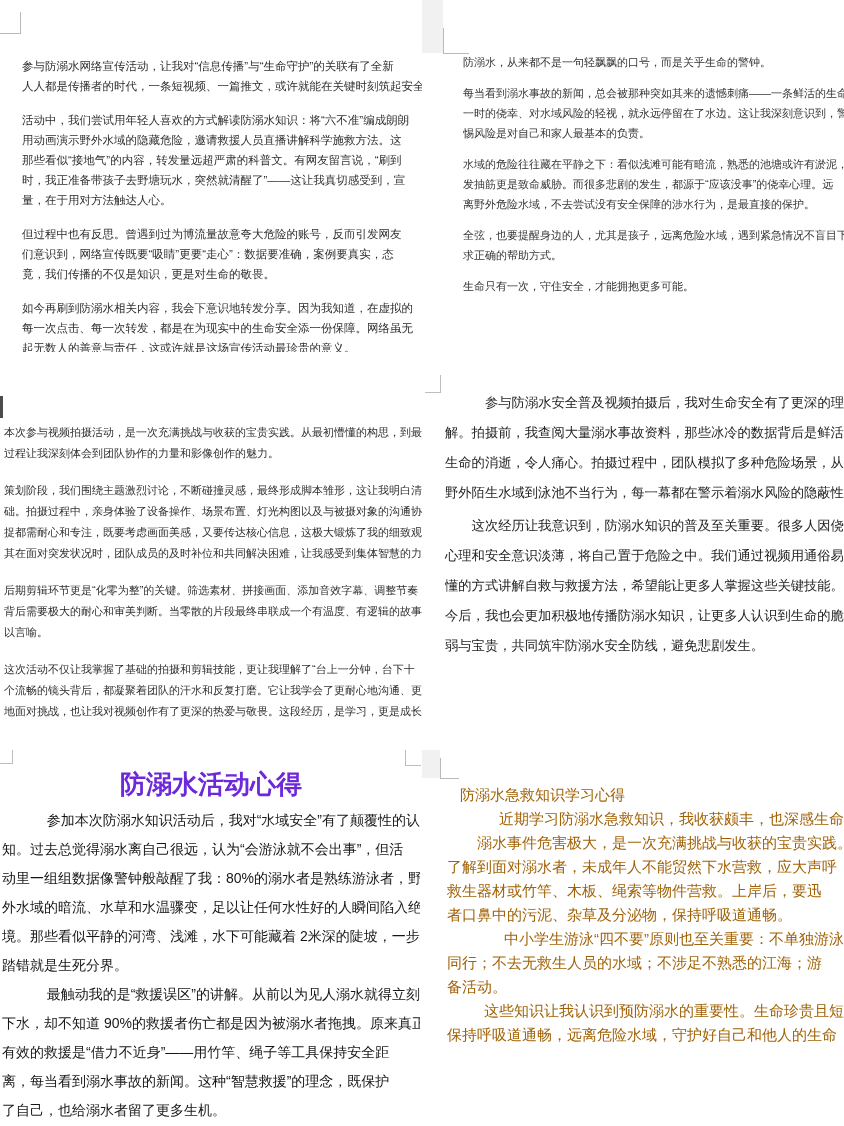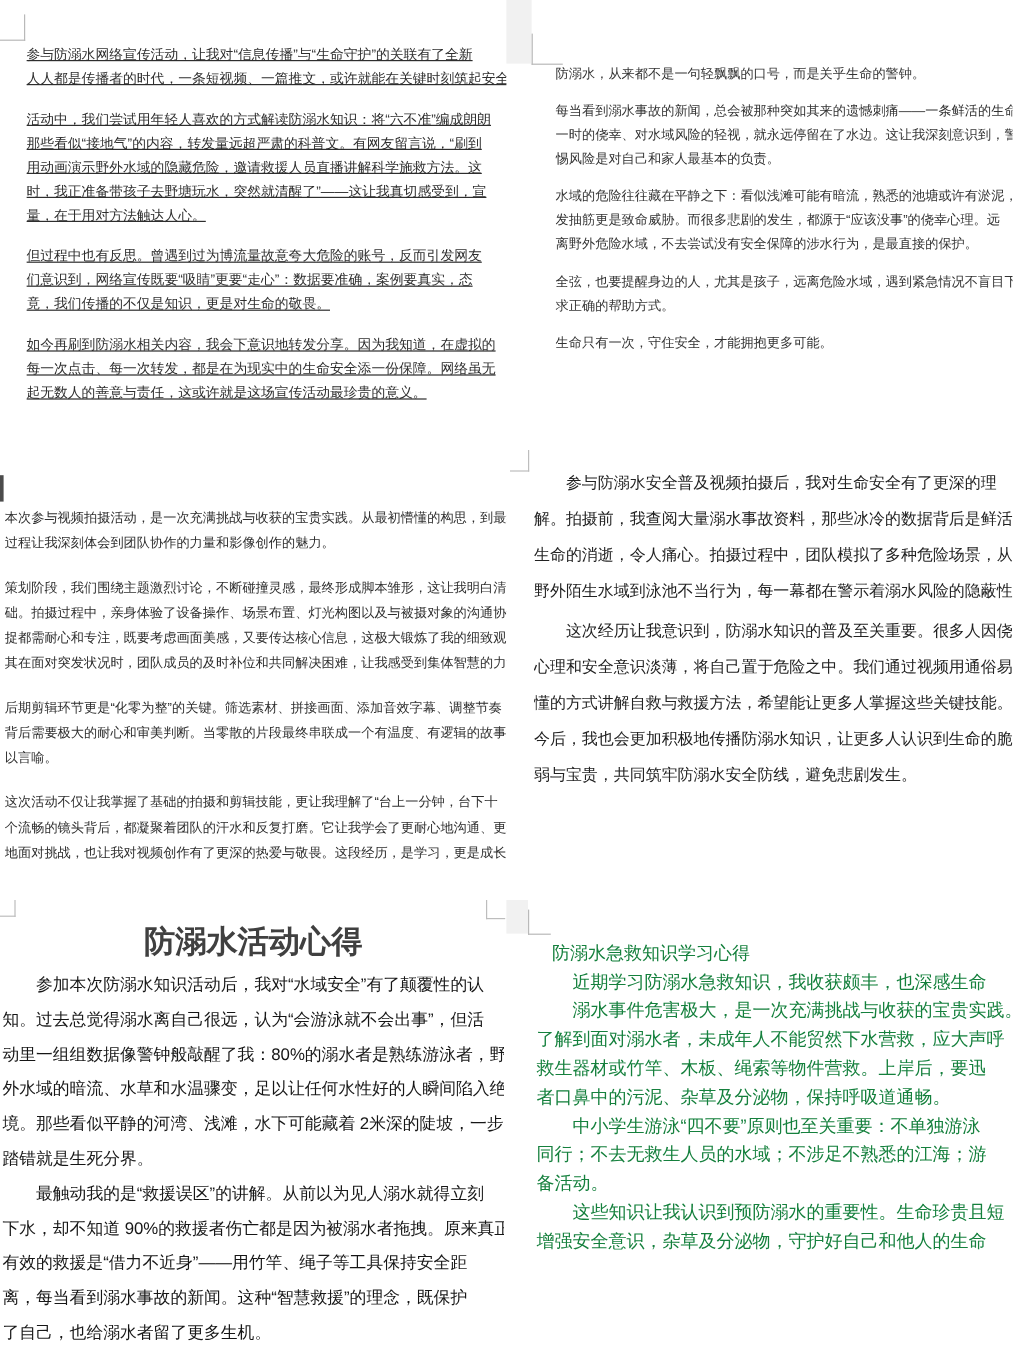--- a/index.html
+++ b/index.html
@@ -3,25 +3,25 @@
 <meta charset="utf-8">
 <style>
   html,body{margin:0;padding:0;background:#ffffff;}
   .stage{
     position:relative;width:844px;height:1126px;background:#ffffff;overflow:hidden;
     font-family:"Liberation Sans","DejaVu Sans",sans-serif;
   }
   .panel{position:absolute;overflow:hidden;box-sizing:border-box;}
   .line{white-space:nowrap;overflow:hidden;}
   .para{margin:0;}
-  .ind{text-indent:2em;}
-
-  
-  .p1{left:0;top:0;width:422px;height:352px;padding:36px 0 0 22px;
-      font-size:11.5px;line-height:20px;color:#2e2e2e;text-decoration:underline;}
+  .ind{text-indent:2em;text-align:right;}
+
+  
+  .p1{left:0;top:0;width:422px;height:352px;padding:56px 0 0 22px;
+      font-size:11.5px;line-height:20px;color:#2e2e2e;}
   .p1 .para{margin-bottom:14px;}
 
   
   .p2{left:422px;top:0;width:422px;height:352px;padding:52px 0 0 41px;
       font-size:11px;line-height:20px;color:#333333;}
   .p2 .para{margin-bottom:11px;}
 
   
   .p3{left:0;top:352px;width:422px;height:390px;padding:70px 0 0 4px;
       font-size:11px;line-height:21px;color:#2e2e2e;}
@@ -29,26 +29,26 @@
 
   
   .p4{left:422px;top:352px;width:422px;height:390px;padding:36px 0 0 23px;
       font-size:13.3px;line-height:30px;color:#222222;}
   .p4 .para{margin-bottom:3px;}
 
   
   .p5{left:0;top:742px;width:422px;height:384px;padding:24px 2px 0 2px;
       font-size:14px;line-height:29px;color:#161616;}
   .p5 .doc-title{font-size:26px;font-weight:bold;text-align:center;line-height:36px;
-      margin:0 0 4px 0;color:#404040;white-space:nowrap;}
+      margin:0 0 4px 0;color:#6d28d9;white-space:nowrap;}
   .p5 .para{margin-bottom:0;}
 
   
   .p6{left:422px;top:742px;width:422px;height:384px;padding:41px 0 0 25px;
-      font-size:15px;line-height:24px;color:#15803d;}
+      font-size:15px;line-height:24px;color:#a16207;}
   .p6 .section-heading{margin-left:13px;}
   .p6 .para{margin-bottom:0;}
 
   
   .mark{position:absolute;}
   .mark-p1{left:0;top:12px;width:20px;height:21px;border-right:1px solid #b9b9b9;border-bottom:1px solid #b9b9b9;}
   .mark-p2{left:443px;top:28px;width:25px;height:25px;border-left:1px solid #b9b9b9;border-bottom:1px solid #b9b9b9;background:#ffffff;}
   .mark-p4{left:425px;top:375px;width:15px;height:17px;border-right:1px solid #bdbdbd;border-bottom:1px solid #bdbdbd;}
   .mark-p5a{left:0;top:750px;width:12px;height:13px;border-right:1px solid #bdbdbd;border-bottom:1px solid #bdbdbd;}
   .mark-p5b{left:405px;top:750px;width:15px;height:15px;border-left:1px solid #bdbdbd;border-bottom:1px solid #bdbdbd;}
@@ -68,22 +68,22 @@
   <div class="tint tint-p6"></div>
   <div class="edge-sliver"></div>
 
   <div class="panel p1">
     <div class="para">
       <div class="line">参与防溺水网络宣传活动，让我对“信息传播”与“生命守护”的关联有了全新</div>
       <div class="line">人人都是传播者的时代，一条短视频、一篇推文，或许就能在关键时刻筑起安全</div>
     </div>
     <div class="para">
       <div class="line">活动中，我们尝试用年轻人喜欢的方式解读防溺水知识：将“六不准”编成朗朗</div>
+      <div class="line">用动画演示野外水域的隐藏危险，邀请救援人员直播讲解科学施救方法。这</div>
       <div class="line">那些看似“接地气”的内容，转发量远超严肃的科普文。有网友留言说，“刷到</div>
-      <div class="line">用动画演示野外水域的隐藏危险，邀请救援人员直播讲解科学施救方法。这</div>
       <div class="line">时，我正准备带孩子去野塘玩水，突然就清醒了”——这让我真切感受到，宣</div>
       <div class="line">量，在于用对方法触达人心。</div>
     </div>
     <div class="para">
       <div class="line">但过程中也有反思。曾遇到过为博流量故意夸大危险的账号，反而引发网友</div>
       <div class="line">们意识到，网络宣传既要“吸睛”更要“走心”：数据要准确，案例要真实，态</div>
       <div class="line">竟，我们传播的不仅是知识，更是对生命的敬畏。</div>
     </div>
     <div class="para">
       <div class="line">如今再刷到防溺水相关内容，我会下意识地转发分享。因为我知道，在虚拟的</div>
@@ -184,21 +184,21 @@
       <div class="line">救生器材或竹竿、木板、绳索等物件营救。上岸后，要迅</div>
       <div class="line">者口鼻中的污泥、杂草及分泌物，保持呼吸道通畅。</div>
     </div>
     <div class="para">
       <div class="line ind">中小学生游泳“四不要”原则也至关重要：不单独游泳</div>
       <div class="line">同行；不去无救生人员的水域；不涉足不熟悉的江海；游</div>
       <div class="line">备活动。</div>
     </div>
     <div class="para">
       <div class="line ind">这些知识让我认识到预防溺水的重要性。生命珍贵且短</div>
-      <div class="line">增强安全意识，杂草及分泌物，守护好自己和他人的生命</div>
+      <div class="line">保持呼吸道通畅，远离危险水域，守护好自己和他人的生命</div>
     </div>
   </div>
 
   <div class="mark mark-p1"></div>
   <div class="mark mark-p2"></div>
   <div class="mark mark-p4"></div>
   <div class="mark mark-p5a"></div>
   <div class="mark mark-p5b"></div>
   <div class="mark mark-p6"></div>
 

